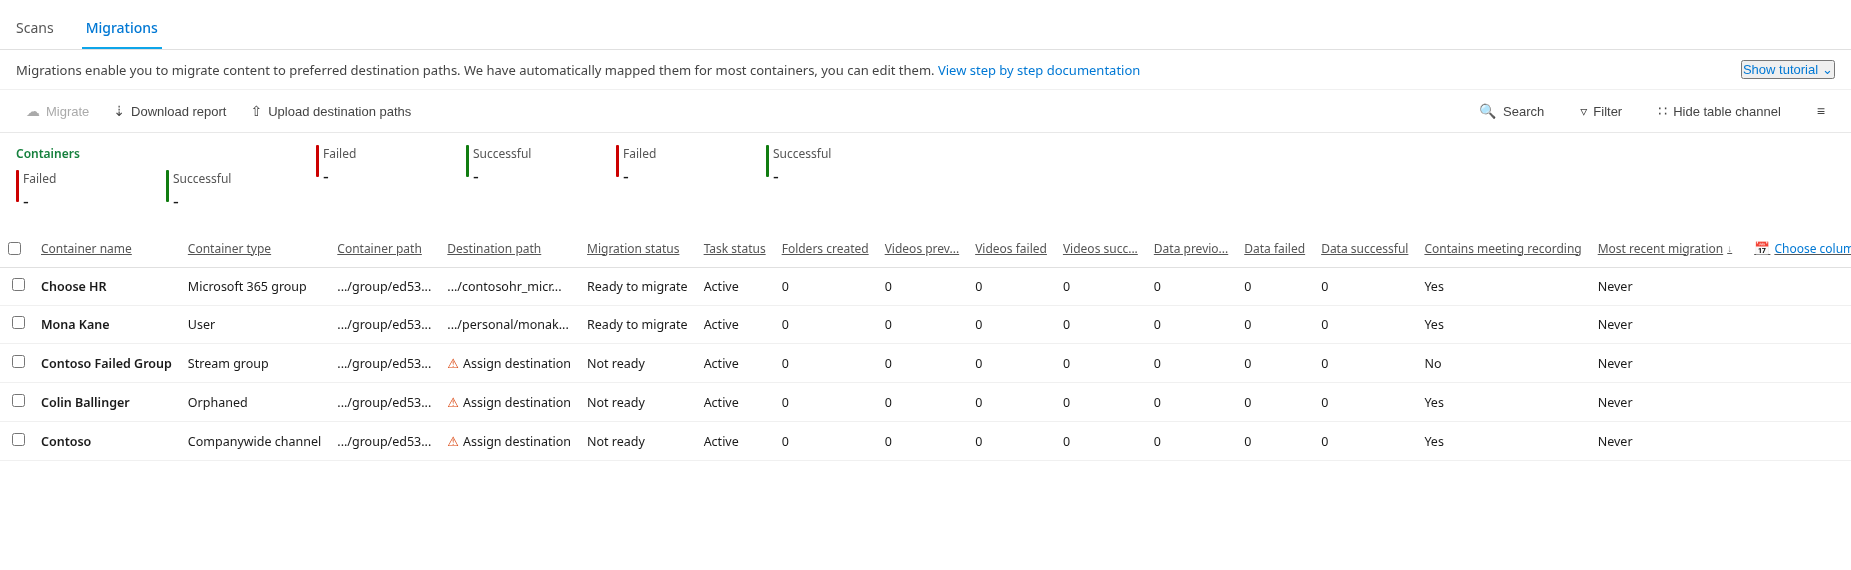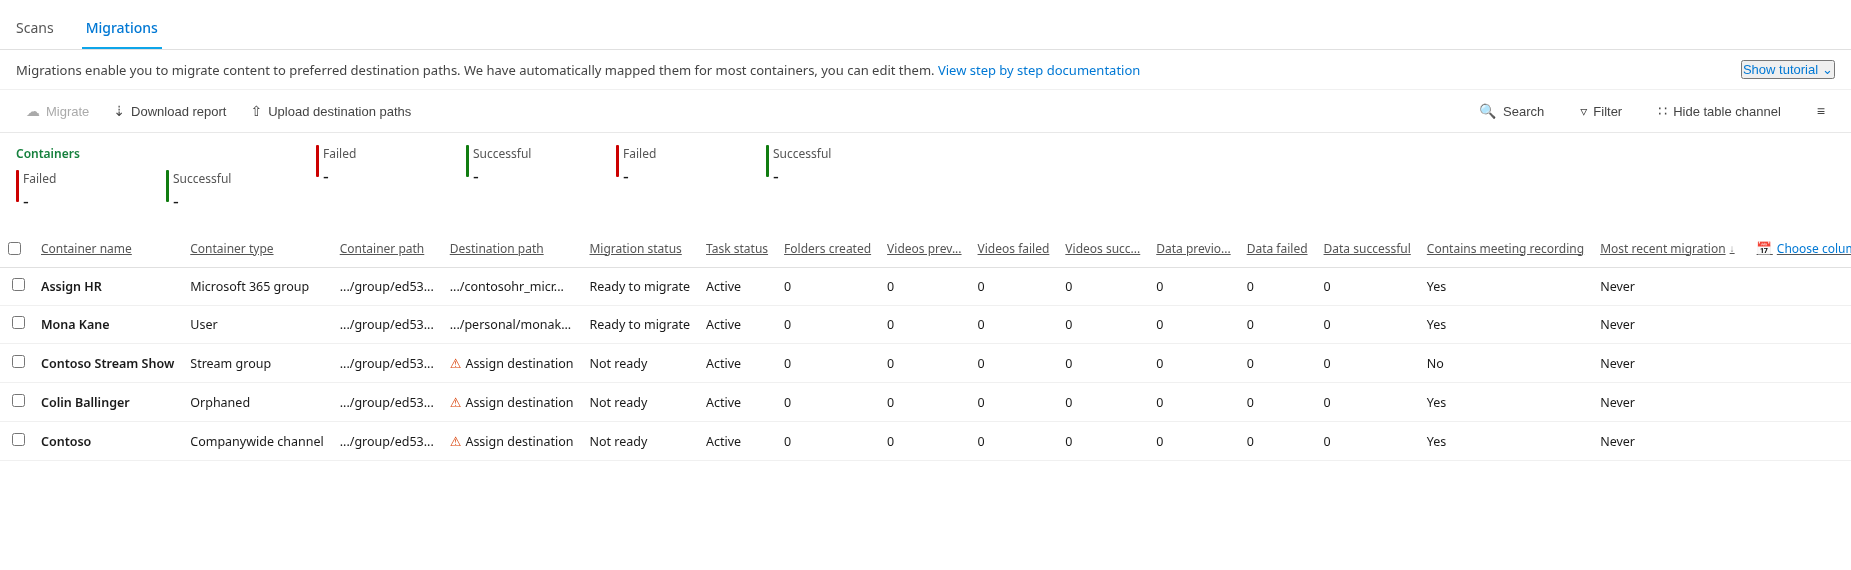--- a/index.html
+++ b/index.html
@@ -231,21 +231,21 @@
             <div class="col-choose">
               <span style="font-size:13px">📅</span>
               <span>Choose columns</span>
             </div>
           </th>
         </tr>
       </thead>
     <tbody id="table-body">
         <tr>
           <td class="check-col"><input type="checkbox" style=""></td>
-          <td class="td-bold">Assign HR</td>
+          <td class="td-bold">Choose HR</td>
           <td>Microsoft 365 group</td>
           <td>.../group/ed53...</td>
           <td>.../contosohr_micr...</td>
           <td>Ready to migrate</td>
           <td>Active</td>
           <td>0</td>
           <td>0</td>
           <td>0</td>
           <td>0</td>
           <td>0</td>
@@ -269,21 +269,21 @@
           <td>0</td>
           <td>0</td>
           <td>0</td>
           <td>0</td>
           <td>Yes</td>
           <td>Never</td>
           <td></td>
         </tr>
         <tr>
           <td class="check-col"><input type="checkbox" style=""></td>
-          <td class="td-bold">Contoso Stream Show</td>
+          <td class="td-bold">Contoso Failed Group</td>
           <td>Stream group</td>
           <td>.../group/ed53...</td>
           <td class="td-warning">
             <span class="warning-icon">⚠</span>
             <span>Assign destination</span>
           </td>
           <td>Not ready</td>
           <td>Active</td>
           <td>0</td>
           <td>0</td>

